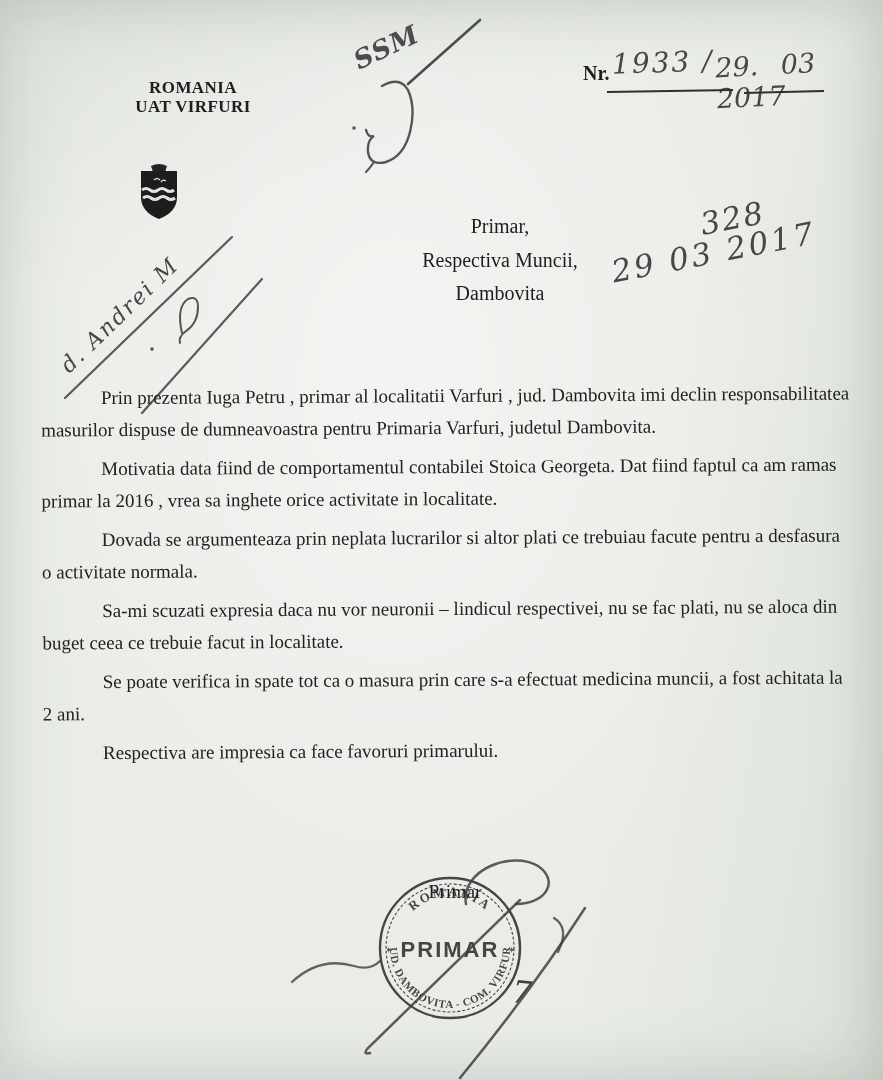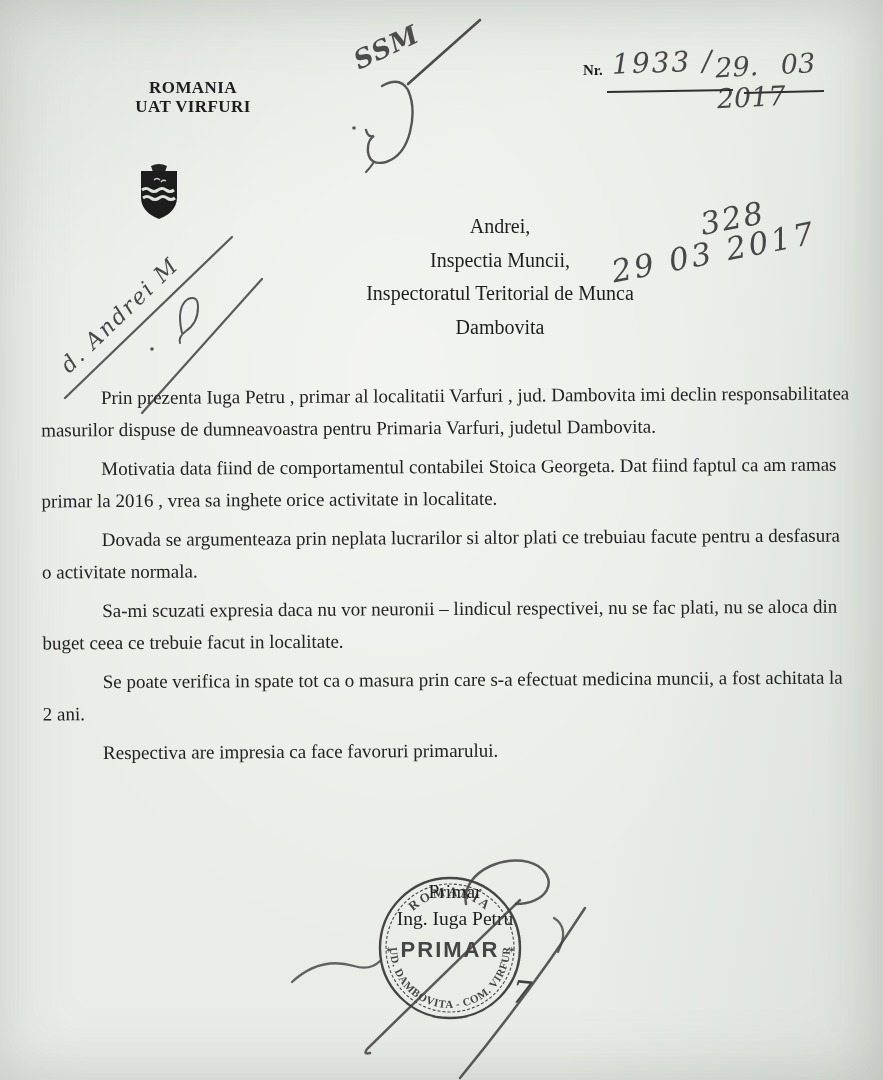--- a/index.html
+++ b/index.html
@@ -22,21 +22,21 @@
   .hw{font-family:"DejaVu Serif", serif; font-style:italic; color:#474747;}
   .center{text-align:center;}
 
   .header-block{left:82px; top:78px; width:222px; font-weight:bold; font-size:17px; line-height:19px; letter-spacing:0.4px;}
   .coa{left:136px; top:163px;}
 
   .ssm-note{left:352px; top:32px; font-size:26px; font-weight:bold; transform:rotate(-25deg); letter-spacing:1px; color:#4c4c4c;}
   .ssm-slash{left:398px; top:14px;}
   .paraph-top{left:344px; top:76px;}
 
-  .nr-label{left:583px; top:62px; font-weight:bold; font-size:15px;}
+  .nr-label{left:583px; top:62px; font-weight:bold; font-size:20px;}
   .nr-number{left:612px; top:46px; font-size:28px; transform:rotate(-2deg); letter-spacing:2px;}
   .nr-date{left:716px; top:48px; font-size:27px; transform:rotate(-3deg); word-spacing:14px;}
   .nr-underline{height:0; border-bottom:2px solid #2f2f2f;}
   .u1{left:607px; top:90px; width:126px; transform:rotate(-1deg);}
   .u2{left:744px; top:91px; width:80px; transform:rotate(-1.5deg);}
 
   .addressee{left:270px; top:210px; width:460px; font-size:20px; line-height:33.5px;}
 
   .registry-number{left:700px; top:200px; font-size:31px; transform:rotate(-11deg); letter-spacing:2px;}
   .registry-date{left:610px; top:234px; font-size:31px; transform:rotate(-11deg); letter-spacing:3px;}
@@ -81,23 +81,22 @@
     <circle cx="10" cy="52" r="1.8" fill="#555"></circle>
   </svg>
 
   <div class="abs printed nr-label">Nr.</div>
   <div class="abs hw nr-number">1933 /</div>
   <div class="abs hw nr-date">29. 03 2017</div>
   <div class="abs nr-underline u1"></div>
   <div class="abs nr-underline u2"></div>
 
   <div class="abs addressee center printed">
-    <div>Andrei,</div>
-    <div>Inspectia Muncii,</div>
-    <div>Inspectoratul Teritorial de Munca</div>
+    <div>Primar,</div>
+    <div>Respectiva Muncii,</div>
     <div>Dambovita</div>
   </div>
 
   <div class="abs hw registry-number">328</div>
   <div class="abs hw registry-date">29 03 2017</div>
 
   <svg class="abs annotation-svg" width="340" height="205" viewBox="0 0 340 205">
     <path d="M 35,173 L 202,12" stroke="#5a5a5a" stroke-width="2.2" stroke-linecap="round" fill="none"></path>
     <path d="M 112,188 L 232,54" stroke="#5a5a5a" stroke-width="2.2" stroke-linecap="round" fill="none"></path>
     <path d="M 152,108 Q 146,82 158,74 Q 168,70 168,82 Q 168,98 156,106 Q 148,112 150,118" stroke="#555" stroke-width="2" fill="none" stroke-linecap="round"></path>
@@ -109,21 +108,20 @@
     <p>Prin prezenta Iuga Petru , primar al localitatii Varfuri , jud. Dambovita imi declin responsabilitatea masurilor dispuse de dumneavoastra pentru Primaria Varfuri, judetul Dambovita.</p>
     <p>Motivatia data fiind de comportamentul contabilei Stoica Georgeta. Dat fiind faptul ca am ramas primar la 2016 , vrea sa inghete orice activitate in localitate.</p>
     <p>Dovada se argumenteaza prin neplata lucrarilor si altor plati ce trebuiau facute pentru a desfasura o activitate normala.</p>
     <p>Sa-mi scuzati expresia daca nu vor neuronii – lindicul respectivei, nu se fac plati, nu se aloca din buget ceea ce trebuie facut in localitate.</p>
     <p>Se poate verifica in spate tot ca o masura prin care s-a efectuat medicina muncii, a fost achitata la 2 ani.</p>
     <p>Respectiva are impresia ca face favoruri primarului.</p>
   </div>
 
   <div class="abs sig-block center printed">
     <div>Primar</div>
-    <div>Ing. Iuga Petru</div>
   </div>
 
   <svg class="abs stamp-svg" width="148" height="148" viewBox="0 0 148 148" style="opacity:0.88;">
     <defs>
       <path id="arcTop" d="M 22,74 A 52,52 0 0 1 126,74"></path>
       <path id="arcBot" d="M 14,74 A 60,60 0 0 0 134,74"></path>
     </defs>
     <circle cx="74" cy="74" r="70" fill="none" stroke="#2e2e2e" stroke-width="2.4"></circle>
     <circle cx="74" cy="74" r="64" fill="none" stroke="#2e2e2e" stroke-width="1.1" stroke-dasharray="3,2"></circle>
     <text font-family="Liberation Serif, serif" font-size="13" font-weight="bold" fill="#2e2e2e" letter-spacing="2.5">

